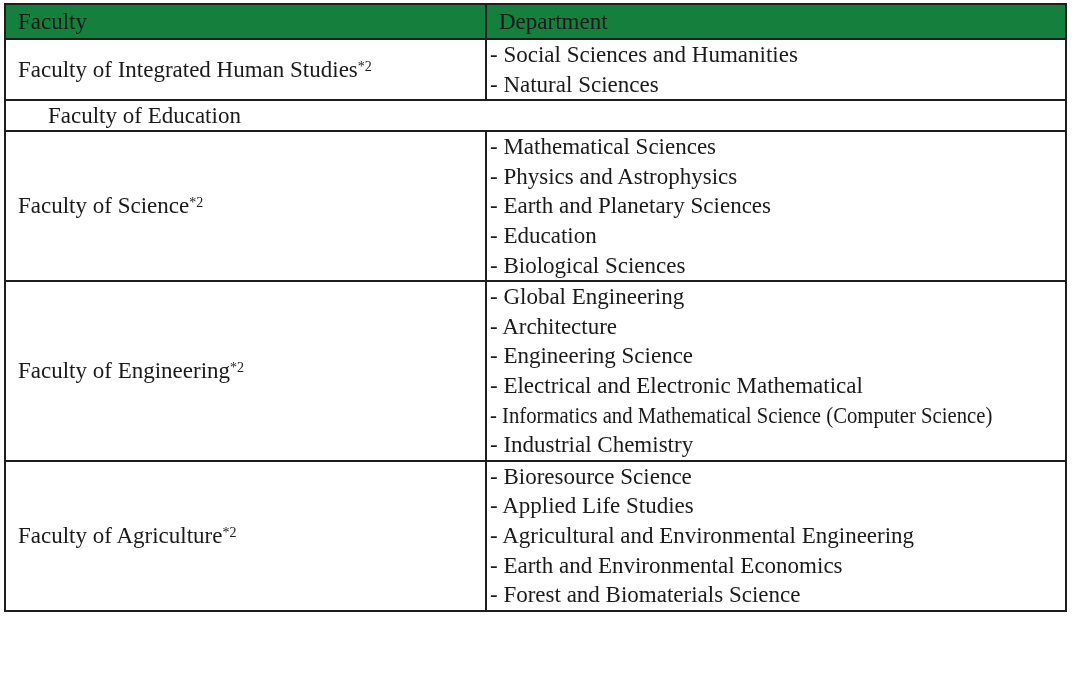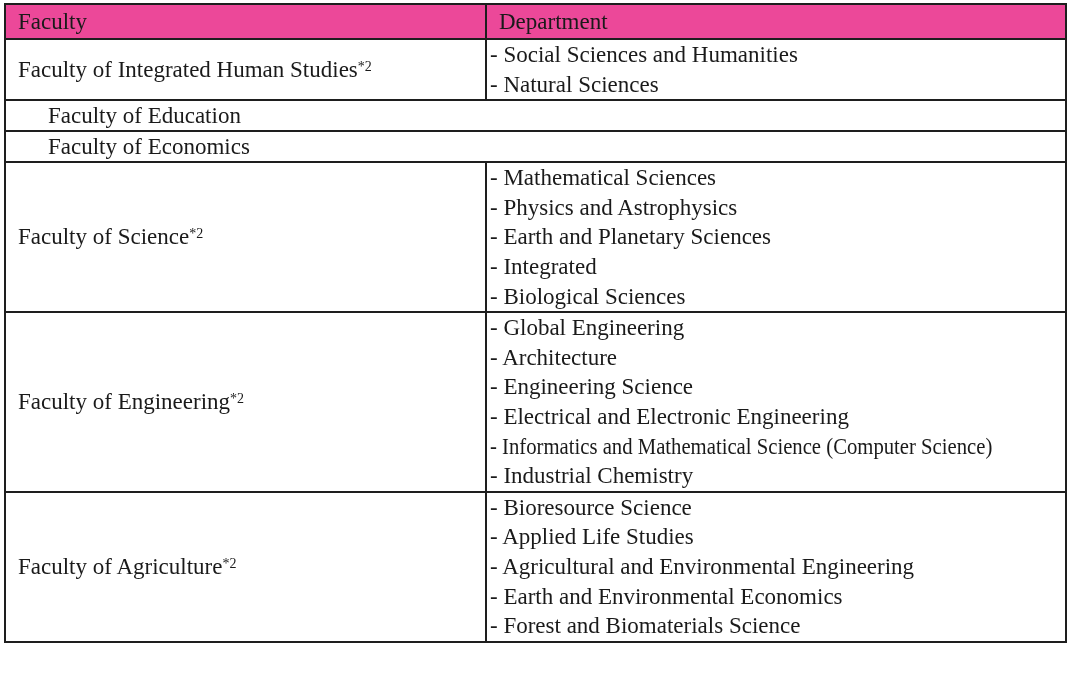--- a/index.html
+++ b/index.html
@@ -3,21 +3,21 @@
   <meta charset="utf-8">
   <style>
     html, body { margin: 0; padding: 0; background: #ffffff; }
     body { width: 1080px; height: 692px; position: relative; overflow: hidden;
            font-family: "Liberation Serif", "DejaVu Serif", serif; color: #1a1a1a; }
     table.fac { position: absolute; left: 4px; top: 3px; width: 1063px;
                 border-collapse: collapse; table-layout: fixed; }
     table.fac td, table.fac th { border: 2px solid #1e1e1e; padding: 0 0 0 12px;
                 font-weight: normal; text-align: left; vertical-align: middle;
                 font-size: 23px; line-height: 29.6px; }
-    table.fac th { background: #ec4899; height: 33px; line-height: 31px; }
+    table.fac th { background: #15803d; height: 33px; line-height: 31px; }
     col.c1 { width: 481px; }
     table.fac td.dept { padding-left: 3px; }
     .sup { font-size: 14px; vertical-align: top; position: relative; top: -3px; }
     .line { display: block; white-space: nowrap; }
     .narrow { display: inline-block; transform: scaleX(0.9); transform-origin: left center; }
     tr.single td { height: 29px; line-height: 28px; padding-left: 42px; }
   </style>
 </head>
 <body>
 
@@ -42,48 +42,43 @@
         <span class="line">- Social Sciences and Humanities</span>
         <span class="line">- Natural Sciences</span>
       </td>
     </tr>
 
     <tr class="single">
       <td colspan="2">
         <span>Faculty of Education</span>
       </td>
     </tr>
-    <tr class="single">
-      <td colspan="2">
-        <span>Faculty of Economics</span>
-      </td>
-    </tr>
 
     <tr>
       <td>
         <span>Faculty of Science</span><span class="sup">*2</span>
       </td>
       <td class="dept">
         <span class="line">- Mathematical Sciences</span>
         <span class="line">- Physics and Astrophysics</span>
         <span class="line">- Earth and Planetary Sciences</span>
-        <span class="line">- Integrated</span>
+        <span class="line">- Education</span>
         <span class="line">- Biological Sciences</span>
       </td>
     </tr>
 
     <tr>
       <td>
         <span>Faculty of Engineering</span><span class="sup">*2</span>
       </td>
       <td class="dept">
         <span class="line">- Global Engineering</span>
         <span class="line">- Architecture</span>
         <span class="line">- Engineering Science</span>
-        <span class="line">- Electrical and Electronic Engineering</span>
+        <span class="line">- Electrical and Electronic Mathematical</span>
         <span class="line"><span class="narrow">- Informatics and Mathematical Science (Computer Science)</span></span>
         <span class="line">- Industrial Chemistry</span>
       </td>
     </tr>
 
     <tr>
       <td>
         <span>Faculty of Agriculture</span><span class="sup">*2</span>
       </td>
       <td class="dept">

